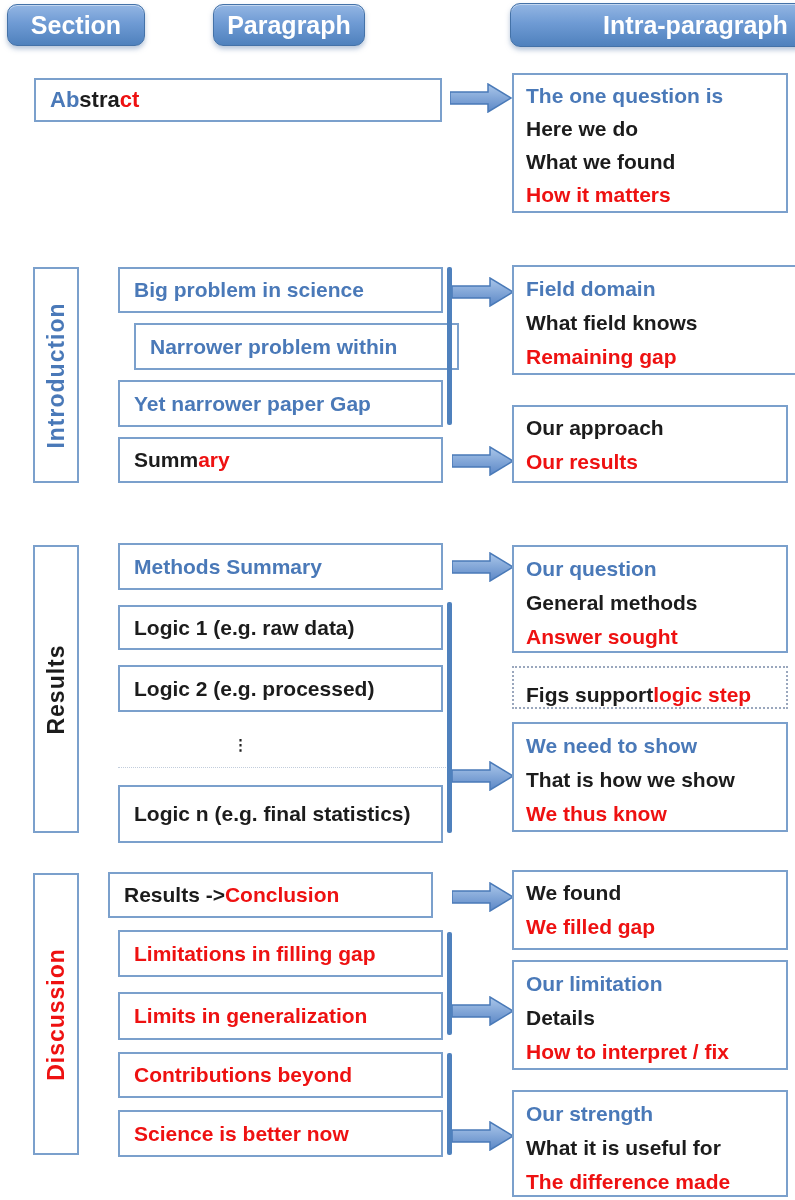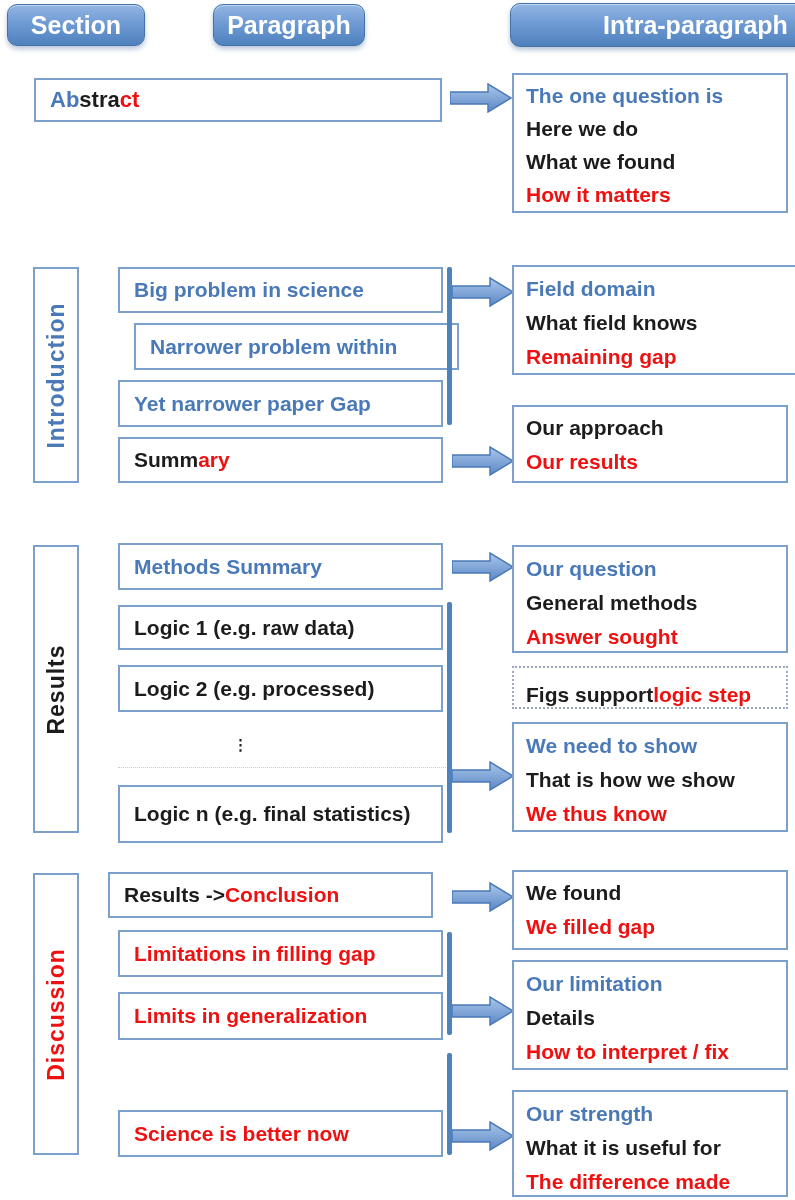--- a/index.html
+++ b/index.html
@@ -129,20 +129,21 @@
 
   <div class="box vbox" style="left:33px;top:873px;width:46px;height:282px;">
     <span class="vtext c-red">Discussion</span>
   </div>
   <div class="box pbox" style="left:108px;top:872px;width:325px;height:46px;">
     <span class="c-black">Results -&gt; </span>
       <span class="c-red">Conclusion</span>
   </div>
   <div class="box pbox c-red" style="left:118px;top:930px;width:325px;height:47px;">Limitations in filling gap</div>
   <div class="box pbox c-red" style="left:118px;top:992px;width:325px;height:48px;">Limits in generalization</div>
+  <div class="box pbox c-red" style="left:118px;top:1052px;width:325px;height:46px;">Contributions beyond</div>
   <div class="box pbox c-red" style="left:118px;top:1110px;width:325px;height:47px;">Science is better now</div>
   <div class="bracket" style="left:447px;top:932px;height:103px;"></div>
   <div class="bracket" style="left:447px;top:1053px;height:102px;"></div>
   <svg class="arrow" style="left:452px;top:882px;" viewBox="0 0 62 30">
     <polygon points="0,9 38,9 38,1 61,15 38,29 38,21 0,21" fill="url(#arrowGrad)" stroke="#4a7ab8" stroke-width="1.5"></polygon>
   </svg>
   <div class="box rlines" style="left:512px;top:870px;width:276px;height:80px;padding-top:4px;">
     <div class="c-black">We found</div>
     <div class="c-red">We filled gap</div>
   </div>

